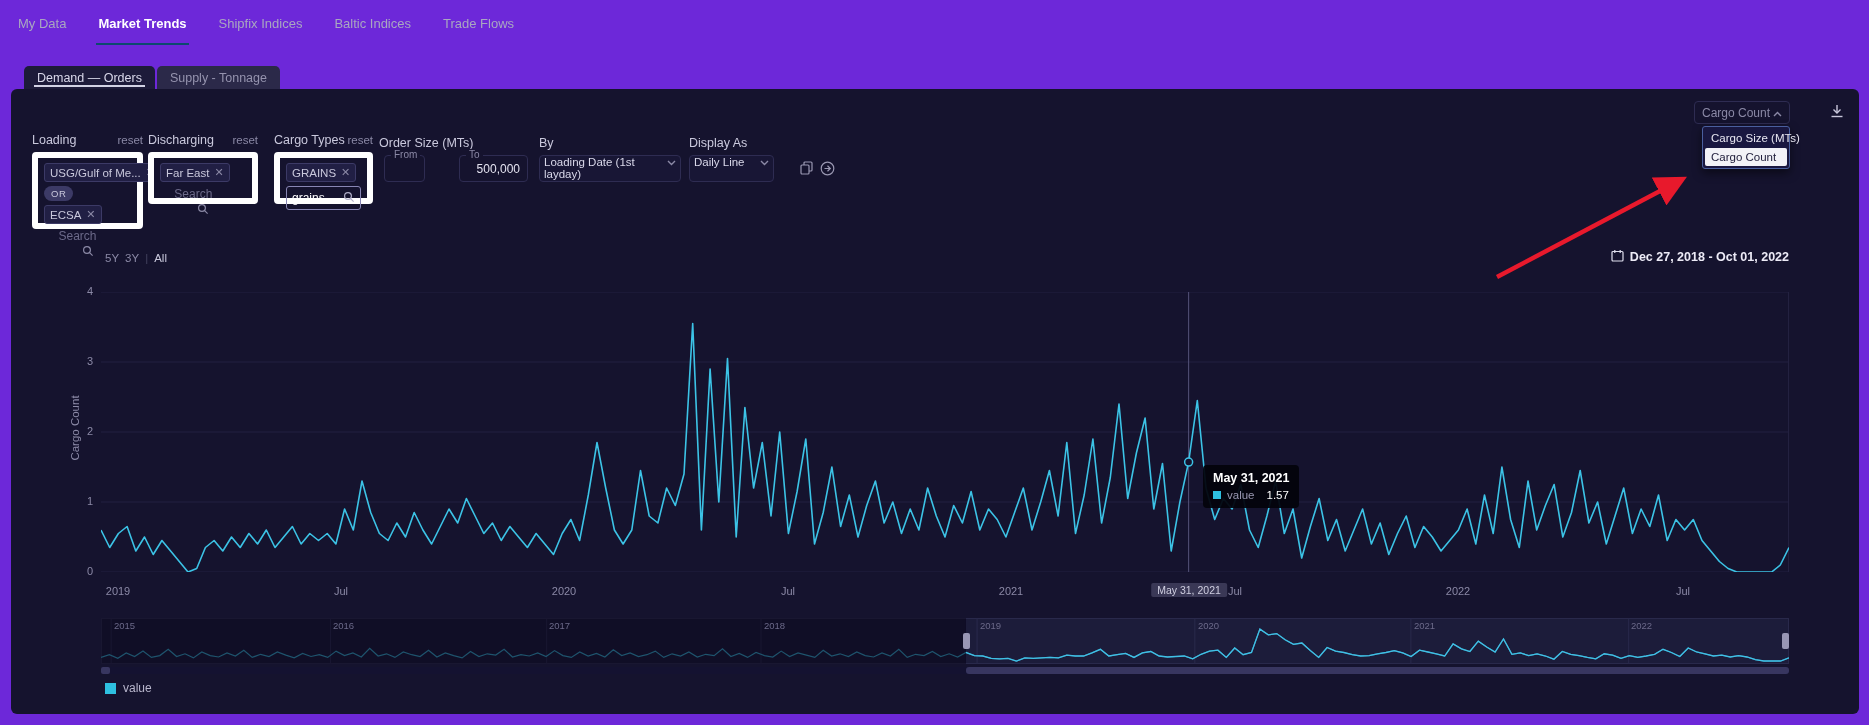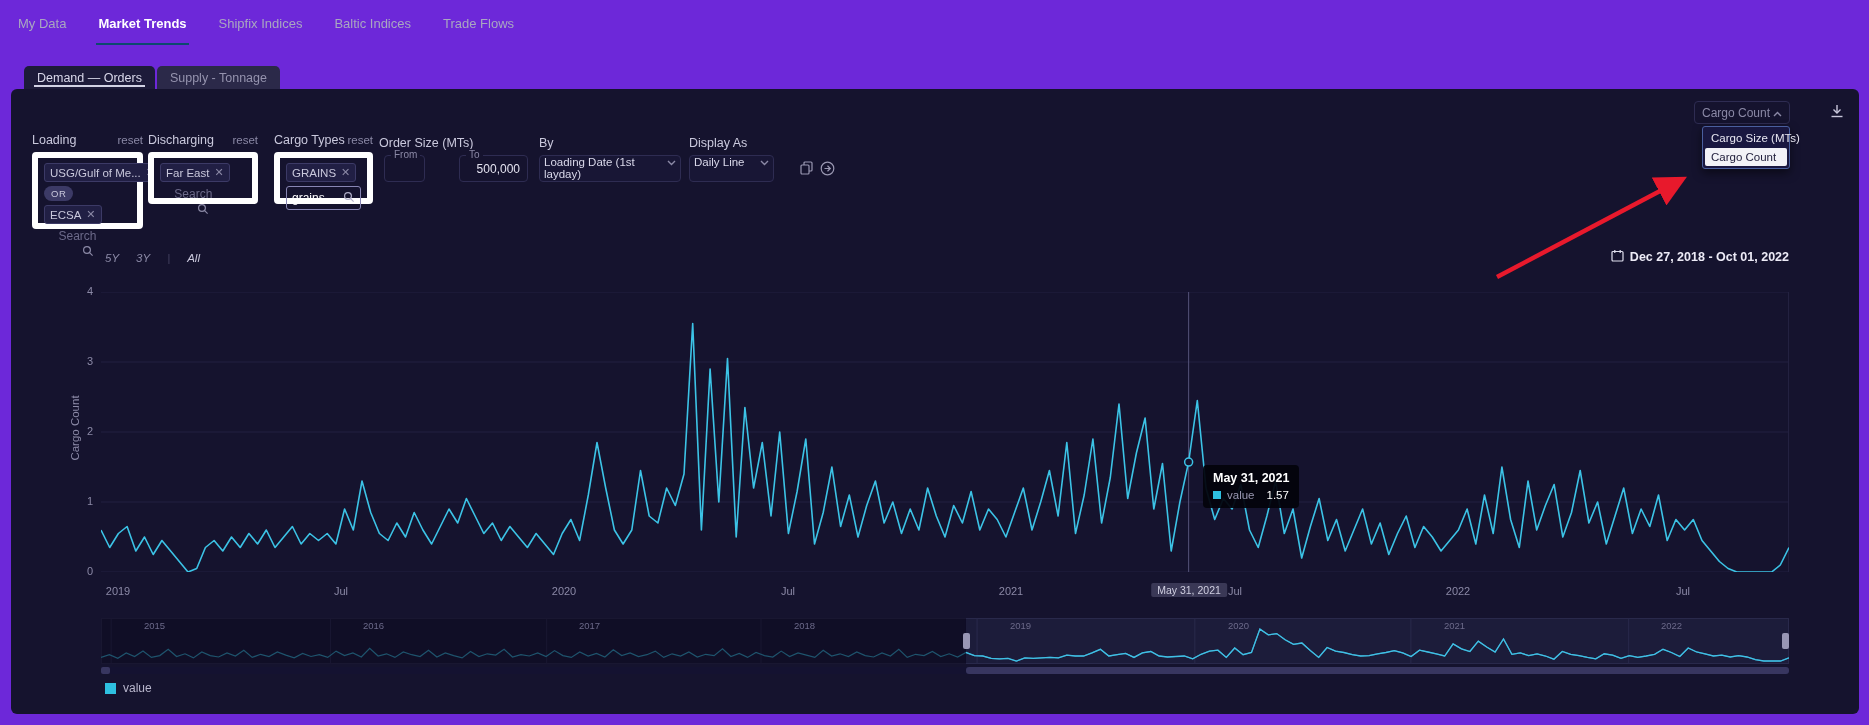--- a/index.html
+++ b/index.html
@@ -52,40 +52,40 @@
 
   .icon-btn { position:absolute; display:flex; align-items:center; justify-content:center; color:#9a98b2; cursor:pointer; }
 
   
   .metric-btn { position:absolute; left:1683px; top:12px; width:96px; height:23px; border:1px solid #2e2c52; border-radius:4px; display:flex; align-items:center; justify-content:space-between; padding:0 7px; font-size:12px; color:#8b89a6; background:#15132e; cursor:pointer; }
   .metric-menu { position:absolute; left:1691px; top:37px; width:88px; background:#191740; border:1px solid #4a5f9e; border-radius:3px; padding:2px; z-index:30; box-shadow:0 4px 10px rgba(0,0,0,0.5); }
   .metric-opt { font-size:11.5px; padding:3px 6px; color:#e8e7f2; border-radius:2px; cursor:pointer; white-space:nowrap; }
   .metric-opt.selected { background:#f2f2f7; color:#23213e; margin-top:1px; }
 
   
-  .range-btns { position:absolute; left:94px; top:163px; display:flex; align-items:flex-end; gap:17px; font-size:11.5px; color:#8b89a6;font-style:italic; }
+  .range-btns { position:absolute; left:94px; top:163px; display:flex; align-items:flex-end; gap:6px; font-size:11.5px; color:#8b89a6; }
   .range-btn { cursor:pointer; }
   .range-sep { color:#44425f; }
   .date-range { position:absolute; right:70px; top:160px; display:flex; align-items:center; gap:6px; font-size:12.5px; font-weight:bold; color:#eceaf6; }
 
   
   .y-axis-title { position:absolute; left:18px; top:333px; width:92px; text-align:center; font-size:11.5px; color:#8b89a6; transform:rotate(-90deg); white-space:nowrap; }
   .ytick { position:absolute; width:22px; left:60px; text-align:right; font-size:11px; color:#8b89a6; }
   .chart-svg { position:absolute; left:90px; top:203px; }
   .xlabel { position:absolute; top:496px; transform:translateX(-50%); font-size:11px; color:#8b89a6; }
   .axis-chip { position:absolute; left:1178px; top:494px; transform:translateX(-50%); background:#3a3856; color:#cfcee0; font-size:10.5px; padding:1px 6px; border-radius:2px; z-index:5; white-space:nowrap; }
   .tooltip { position:absolute; left:1192px; top:376px; background:rgba(3,3,12,0.94); border-radius:4px; padding:6px 10px 7px; z-index:6; min-width:78px; }
   .tooltip .tt-title { font-size:12.5px; font-weight:bold; color:#ffffff; white-space:nowrap; }
   .tt-row { display:flex; align-items:center; gap:6px; margin-top:4px; font-size:11.5px; }
   .swatch { width:8px; height:8px; background:#2ec0e0; display:inline-block; }
   .tt-name { color:#9a98b2; }
   .tt-val { color:#ffffff; margin-left:6px; }
 
   
-  .nav-year { position:absolute; top:531px; font-size:9.5px; color:#6c6a8a; z-index:4;margin-left:30px; }
+  .nav-year { position:absolute; top:531px; font-size:9.5px; color:#6c6a8a; z-index:4; }
   .brush-handle { position:absolute; top:544px; width:7px; height:16px; background:#9896b4; border-radius:2px; z-index:5; }
   .scroll-track { position:absolute; left:90px; top:578px; width:1688px; height:7px; background:#141231; border-radius:3px; }
   .scroll-thumb { position:absolute; left:955px; top:578px; width:823px; height:7px; background:#383660; border-radius:3px; }
   .scroll-stub { position:absolute; left:90px; top:578px; width:9px; height:7px; background:#383660; border-radius:2px; }
 
   .legend { position:absolute; left:94px; top:592px; display:flex; align-items:center; gap:7px; font-size:12px; color:#b8b6cc; }
   .legend .swatch { width:11px; height:11px; }
 
   .annotation-arrow { position:absolute; left:0; top:0; width:1848px; height:625px; pointer-events:none; z-index:40; }
 </style>

